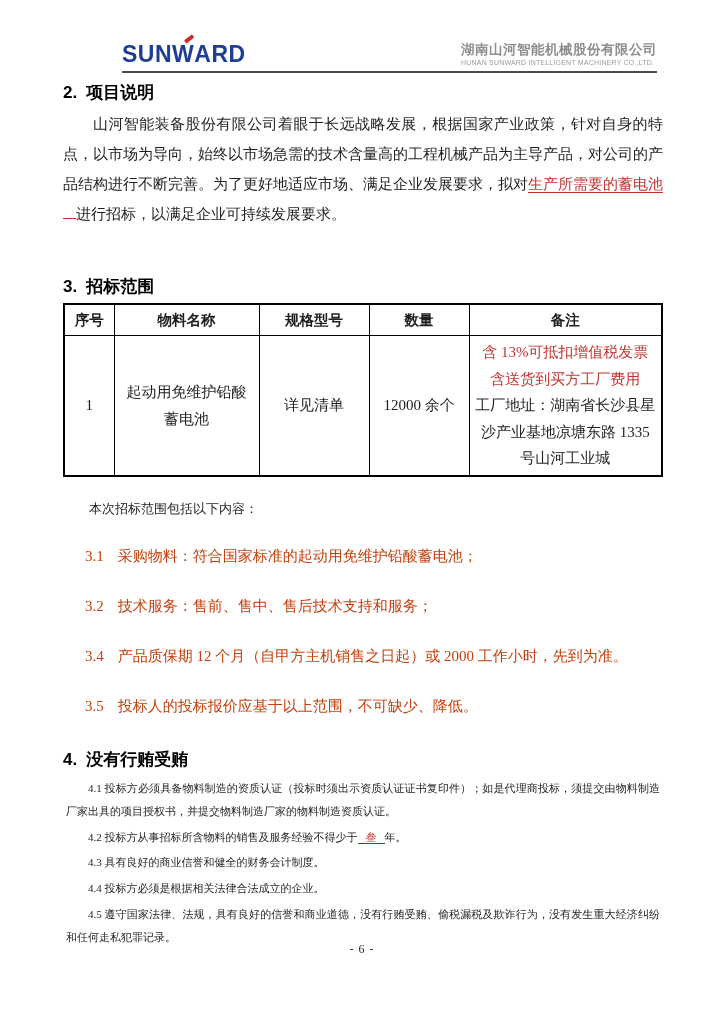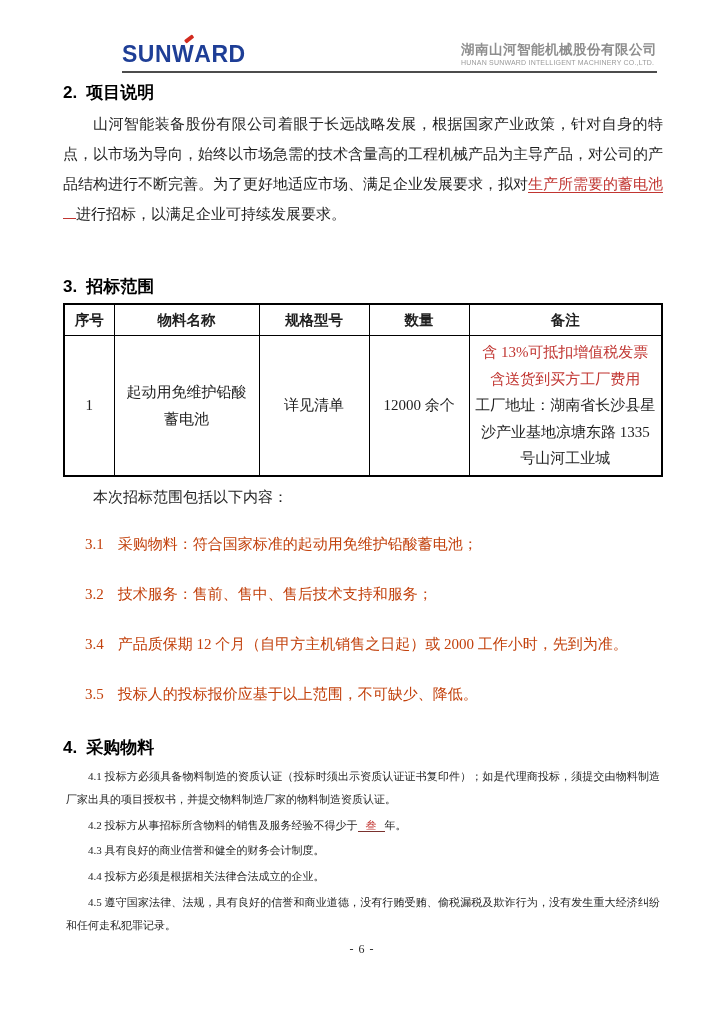--- a/index.html
+++ b/index.html
@@ -79,21 +79,21 @@
     font-weight:bold; height:28px; font-size:14.5px;
   }
   .row-main td { height:133px; text-align:center; vertical-align:middle; line-height:27px; }
   td.note-cell { padding:3px 5px; line-height:26.5px; vertical-align:middle; }
   .note-red { color:#c13531; text-align:center; }
   .note-black { color:#1f1f1f; text-align:center; }
   td.lead-price-cell { padding:4px 9px 6px 9px; line-height:27px; text-align:left; }
   .indent-2em { text-indent:2em; }
 
   .scope-intro {
-    margin-top:8px; font-size:15px; line-height:24px; text-indent:2em;
+    margin-top:20px; font-size:13px; line-height:24px; text-indent:2em;
   }
   .red-items { margin-top:4px; }
   .red-item {
     color:#c2410c; font-size:15px; line-height:30px;
     padding-left:22px; text-align:justify;margin-top:20px;
   }
   .red-item .num { margin-right:14px; }
 
   
   .s4-para {
@@ -186,21 +186,21 @@
       <div class="red-item">
         <span class="num">3.4</span><span>产品质保期 12 个月（自甲方主机销售之日起）或 2000 工作小时，先到为准。</span>
       </div>
       <div class="red-item">
         <span class="num">3.5</span><span>投标人的投标报价应基于以上范围，不可缺少、降低。</span>
       </div>
     </div>
 
     <div class="sec-heading h4">
       <span>4.</span>
-      <span>采购物料</span>
+      <span>没有行贿受贿</span>
     </div>
 
     <div class="s4-block">
       <p class="s4-para">4.1 投标方必须具备物料制造的资质认证（投标时须出示资质认证证书复印件）；如是代理商投标，须提交由物料制造厂家出具的项目授权书，并提交物料制造厂家的物料制造资质认证。</p>
       <p class="s4-para"><span>4.2 投标方从事招标所含物料的销售及服务经验不得少于</span><span class="blank-seg"><span class="blank-char">叁</span></span><span>年。</span></p>
       <p class="s4-para">4.3 具有良好的商业信誉和健全的财务会计制度。</p>
       <p class="s4-para">4.4 投标方必须是根据相关法律合法成立的企业。</p>
       <p class="s4-para">4.5 遵守国家法律、法规，具有良好的信誉和商业道德，没有行贿受贿、偷税漏税及欺诈行为，没有发生重大经济纠纷和任何走私犯罪记录。</p>
     </div>
 

